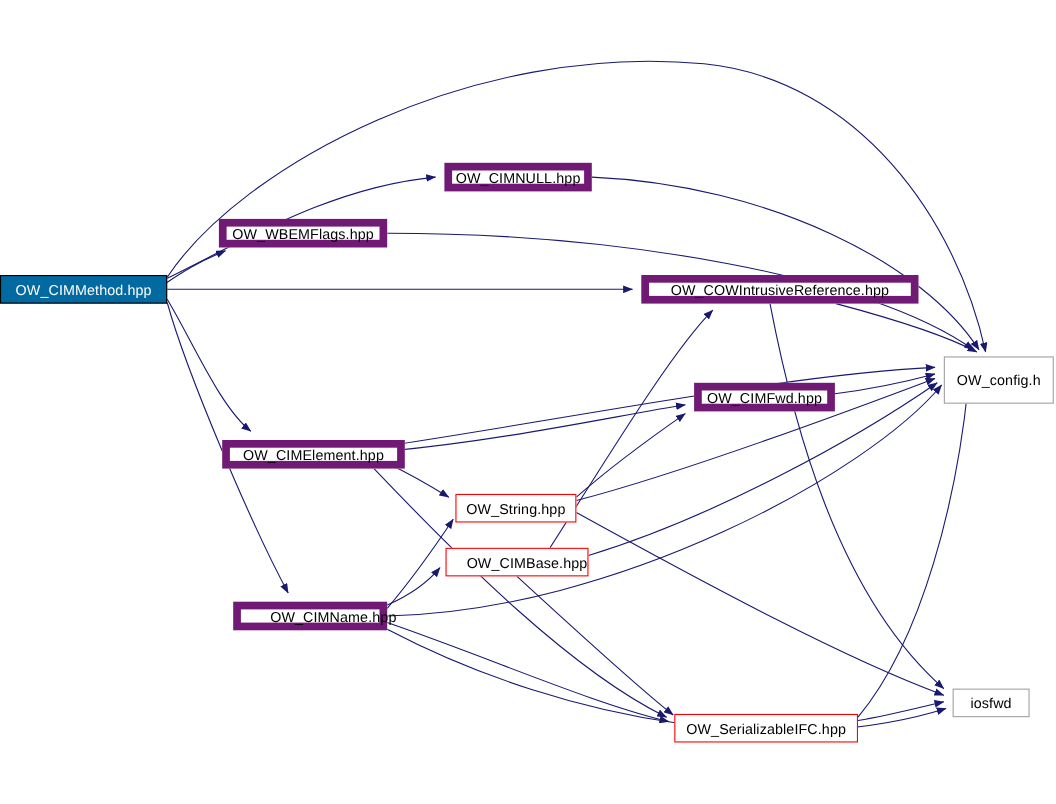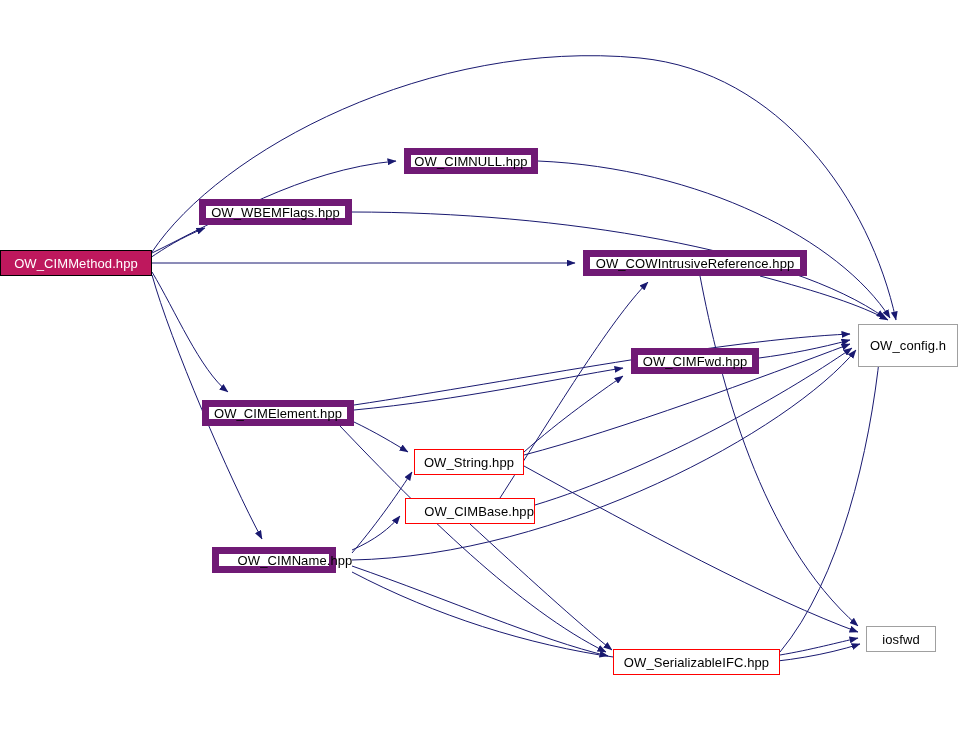--- a/index.html
+++ b/index.html
@@ -33,21 +33,21 @@
     white-space: nowrap;
     font-size: 13px;
     line-height: 1;
     letter-spacing: 0.1px;
     background: #ffffff;
     border: 7px solid #701a75;
     color: #000000;
     cursor: pointer;
   }
   .node.root {
-    background: #be185d;
+    background: #0369a1;
     border: 1px solid #000000;
     color: #ffffff;
   }
   .node.red {
     border: 1px solid #ff0000;
     background: #ffffff;
     color: #000000;
   }
   .node.gray {
     border: 1px solid #a0a0a0;
@@ -101,39 +101,39 @@
   <div id="nodes-group">
       <div class="node root" style="left: 0px; top: 250px; width: 152px; height: 26px;">
         <span>OW_CIMMethod.hpp</span>
       </div>
       <div class="node" style="left: 404px; top: 148px; width: 134px; height: 26px;">
         <span>OW_CIMNULL.hpp</span>
       </div>
       <div class="node" style="left: 199px; top: 199px; width: 153px; height: 26px;">
         <span>OW_WBEMFlags.hpp</span>
       </div>
-      <div class="node" style="left: 583px; top: 250px; width: 224px; height: 26px;">
+      <div class="node" style="left: 583px; top: 250px; width: 252px; height: 26px;">
         <span>OW_COWIntrusiveReference.hpp</span>
       </div>
       <div class="node gray" style="left: 858px; top: 324px; width: 100px; height: 43px;">
         <span>OW_config.h</span>
       </div>
       <div class="node" style="left: 631px; top: 348px; width: 128px; height: 26px;">
         <span>OW_CIMFwd.hpp</span>
       </div>
-      <div class="node" style="left: 202px; top: 400px; width: 152px; height: 26px;">
+      <div class="node" style="left: 202px; top: 400px; width: 166px; height: 26px;">
         <span>OW_CIMElement.hpp</span>
       </div>
       <div class="node red" style="left: 414px; top: 449px; width: 110px; height: 26px;">
         <span>OW_String.hpp</span>
       </div>
       <div class="node red" style="left: 405px; top: 498px; width: 130px; height: 26px; justify-content: flex-end;">
         <span>OW_CIMBase.hpp</span>
       </div>
-      <div class="node" style="left: 212px; top: 547px; width: 124px; height: 26px; padding-left: 42px;">
+      <div class="node" style="left: 212px; top: 547px; width: 140px; height: 26px; padding-left: 42px;">
         <span>OW_CIMName.hpp</span>
       </div>
       <div class="node red" style="left: 613px; top: 649px; width: 167px; height: 26px;">
         <span>OW_SerializableIFC.hpp</span>
       </div>
       <div class="node gray" style="left: 866px; top: 626px; width: 70px; height: 26px;">
         <span>iosfwd</span>
       </div>
     </div>
 

